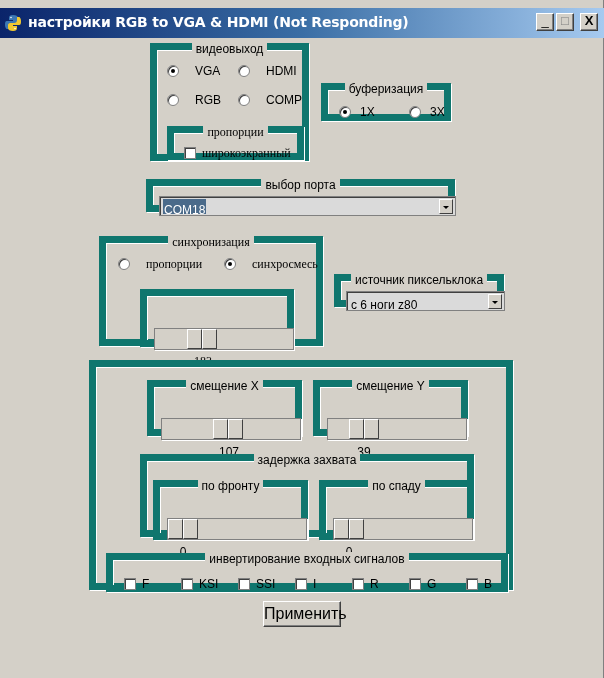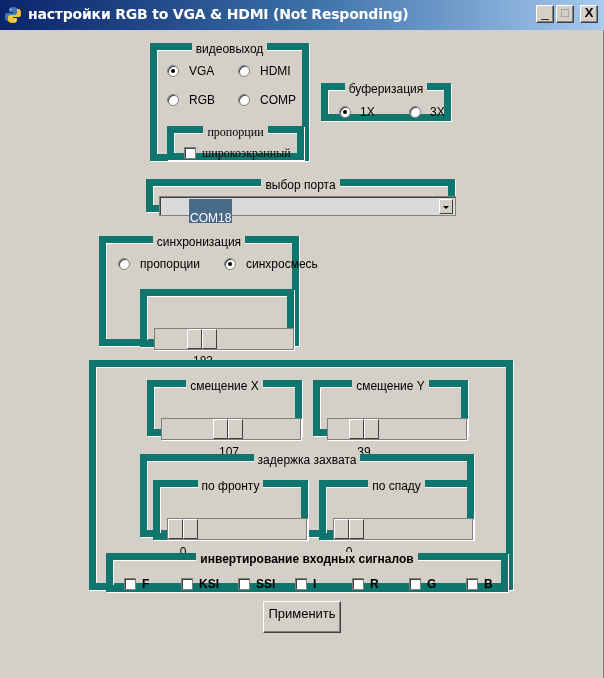--- a/index.html
+++ b/index.html
@@ -1,59 +1,59 @@
 <!DOCTYPE html>
 <html><head>
 <meta charset="utf-8">
 <style>
   * { box-sizing: border-box; margin: 0; padding: 0; }
   html, body { width: 604px; height: 678px; overflow: hidden; background: #d4d0c8; }
   body { font-family: "Liberation Sans", "DejaVu Sans", sans-serif; font-size: 12px; color: #000; position: relative; }
 
   .window { position: absolute; left: 0; top: 0; width: 604px; height: 678px; background: #d4d0c8; border-right: 1px solid #808080; }
-  .titlebar { position: absolute; left: 0; top: 0; width: 604px; height: 30px;
+  .titlebar { position: absolute; left: 0; top: 8px; width: 604px; height: 30px;
     background: linear-gradient(to right, #0a246a 0%, #3a6ea5 50%, #a6caf0 100%); padding-left: 48px; }
   .title-icon { position: absolute; left: 4px; top: 6px; width: 18px; height: 18px; }
   .title-text { position: absolute; left: 28px; top: 6px; color: #fff; font-weight: bold; font-size: 14px; font-family: "DejaVu Sans", sans-serif; letter-spacing: -0.2px; }
   .tb-btn { position: absolute; top: 5px; width: 18px; height: 18px; background: #d4d0c8;
     border-top: 1px solid #fff; border-left: 1px solid #fff; border-right: 1px solid #404040; border-bottom: 1px solid #404040;
     box-shadow: inset -1px -1px 0 #808080; font-size: 13px; line-height: 14px; text-align: center; color: #000; }
   .tb-min { left: 536px; }
   .tb-max { left: 556px; color: #808080; }
   .tb-close { left: 580px; font-weight: bold; }
 
   .group { position: absolute; border: 7px solid #0f766e; box-shadow: 1px 1px 0 #fff, inset 1px 1px 0 #fff; }
   .legend { position: absolute; top: -8px; left: 0; right: 0; text-align: center; height: 14px; line-height: 14px; }
   .legend span { background: #d4d0c8; padding: 0 4px; }
 
-  .radio { position: absolute; display: flex; align-items: center; gap: 10px; height: 16px; }
+  .radio { position: absolute; display: flex; align-items: center; gap: 16px; height: 16px; }
   .radio .dot { width: 12px; height: 12px; border-radius: 50%; background: #fff;
     border: 1px solid #808080; box-shadow: inset 1px 1px 0 #404040; position: relative; }
   .radio .dot.on::after { content: ""; position: absolute; left: 3px; top: 3px; width: 4px; height: 4px; border-radius: 50%; background: #000; }
 
   .check { position: absolute; display: flex; align-items: center; gap: 6px; height: 16px; }
   .check .box { width: 12px; height: 12px; background: #fff; border: 1px solid #808080; box-shadow: inset 1px 1px 0 #404040; }
 
   .combo { position: absolute; height: 20px; background: #dadada; border: 1px solid #808080; box-shadow: inset 1px 1px 0 #404040; }
-  .combo .val { position: absolute; left: 3px; top: 2px; height: 15px; line-height: 15px; padding: 12px 1px; margin-left: 26px; }
+  .combo .val { position: absolute; left: 3px; top: 2px; height: 15px; line-height: 15px; padding: 4px 1px; }
   .combo .val.sel { background: #4a6a8a; color: #fff; }
   .combo .arrow { position: absolute; right: 2px; top: 2px; width: 14px; height: 15px; background: #d4d0c8;
     border-top: 1px solid #fff; border-left: 1px solid #fff; border-right: 1px solid #404040; border-bottom: 1px solid #404040; }
   .combo .arrow::after { content: ""; position: absolute; left: 3px; top: 6px; border-left: 3px solid transparent; border-right: 3px solid transparent; border-top: 3px solid #000; }
 
   .slider-val { position: absolute; text-align: center; width: 40px; margin-top: 43px; }
   .trough { position: absolute; height: 22px; border: 1px solid #808080; box-shadow: 1px 1px 0 #fff; background: #d4d0c8; }
   .thumb { position: absolute; top: 0; width: 30px; height: 20px; }
   .thumb i { position: absolute; top: 0; width: 15px; height: 20px; background: #d4d0c8;
     border-top: 1px solid #fff; border-left: 1px solid #fff; border-right: 1px solid #404040; border-bottom: 1px solid #404040; }
   .thumb i:first-child { left: 0; } .thumb i:last-child { left: 15px; }
 
-  .button { position: absolute; left: 263px; top: 601px; width: 78px; height: 32px; background: #d4d0c8;
+  .button { position: absolute; left: 263px; top: 601px; width: 78px; height: 26px; background: #d4d0c8;
     border-top: 1px solid #fff; border-left: 1px solid #fff; border-right: 1px solid #404040; border-bottom: 1px solid #404040;
-    box-shadow: inset -1px -1px 0 #808080; text-align: center; line-height: 23px; font-size: 13px; }
+    box-shadow: inset -1px -1px 0 #808080; text-align: center; line-height: 23px; font-size: 16px; }
 </style>
 </head>
 <body>
 
 <div class="window">
 
   <div class="titlebar">
     <svg class="title-icon" viewBox="0 0 18 18">
       <path d="M9 1c-3 0-4 1-4 3v2h4v1H3c-2 0-2 2-2 4s1 4 2 4h2v-3c0-2 1-3 3-3h4c1 0 2-1 2-2V4c0-2-2-3-5-3z" fill="#3c78b4"></path>
       <path d="M9 17c3 0 4-1 4-3v-2H9v-1h6c2 0 2-2 2-4s-1-4-2-4h-2v3c0 2-1 3-3 3H6c-1 0-2 1-2 2v3c0 2 2 3 5 3z" fill="#f0c830"></path>
@@ -106,41 +106,48 @@
   </div>
 
   <div class="group" style="left:146px;top:179px;width:309px;height:33px;">
     <div class="legend"><span>выбор порта</span></div>
     <div class="combo" style="left:6px;top:10px;width:297px;">
       <span class="val sel">COM18</span>
       <div class="arrow"></div>
     </div>
   </div>
 
-  <div class="group" style="left:99px;top:236px;width:200px;height:110px;">
+  <div class="group" style="left:99px;top:236px;width:224px;height:110px;font-family:Liberation Serif, serif;">
     <div class="legend"><span>синхронизация</span></div>
     <div class="radio" style="left:12px;top:13px;">
       <div class="dot"></div>
       <span>пропорции</span>
     </div>
     <div class="radio" style="left:118px;top:13px;">
       <div class="dot on"></div>
       <span>синхросмесь</span>
     </div>
     <div class="group" style="left:34px;top:46px;width:154px;height:58px;">
       <div class="slider-val" style="left:36px;top:15px;">183</div>
       <div class="trough" style="left:7px;top:32px;width:140px;">
         <div class="thumb" style="left:32px;">
             <i></i>
             <i></i>
           </div>
       </div>
     </div>
   </div>
 
+  <div class="group" style="left:334px;top:274px;width:170px;height:33px;">
+    <div class="legend"><span>источник пиксельклока</span></div>
+    <div class="combo" style="left:5px;top:10px;width:159px;">
+      <span class="val">с 6 ноги z80</span>
+      <div class="arrow"></div>
+    </div>
+  </div>
 
   <div class="group" style="left:89px;top:360px;width:424px;height:230px;">
 
     <div class="group" style="left:51px;top:13px;width:155px;height:56px;">
       <div class="legend"><span>смещение X</span></div>
       <div class="slider-val" style="left:55px;top:15px;text-align:center;">107</div>
       <div class="trough" style="left:7px;top:31px;width:140px;">
         <div class="thumb" style="left:51px;">
             <i></i>
             <i></i>
@@ -178,21 +185,21 @@
         <div class="slider-val" style="left:3px;top:15px;">0</div>
         <div class="trough" style="left:7px;top:31px;width:140px;">
           <div class="thumb" style="left:0px;">
               <i></i>
               <i></i>
             </div>
         </div>
       </div>
     </div>
 
-    <div class="group" style="left:10px;top:186px;width:402px;height:39px;font-weight:bold;">
+    <div class="group" style="left:10px;top:186px;width:402px;height:39px;">
       <div class="legend"><span>инвертирование входных сигналов</span></div>
       <div class="check" style="left:11px;top:16px;">
         <div class="box"></div>
         <span>F</span>
       </div>
       <div class="check" style="left:68px;top:16px;">
         <div class="box"></div>
         <span>KSI</span>
       </div>
       <div class="check" style="left:125px;top:16px;">

